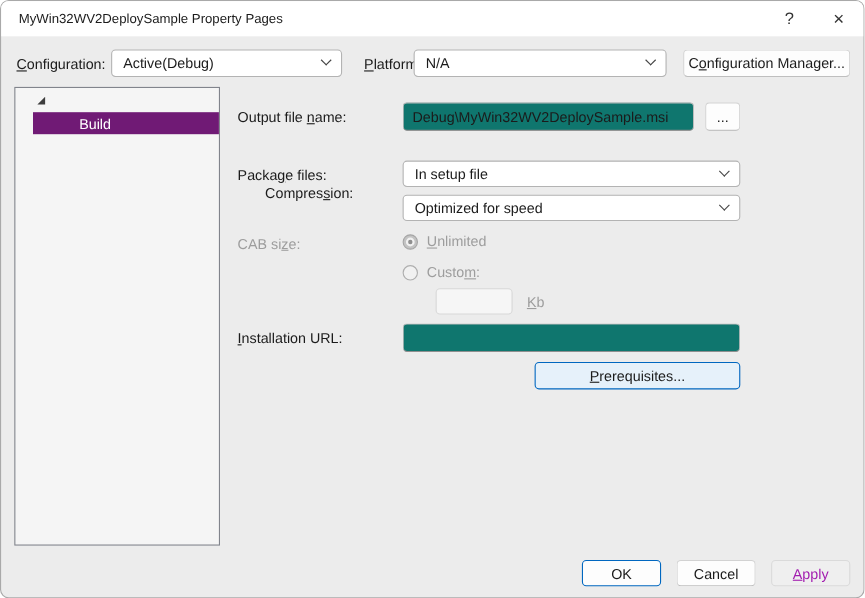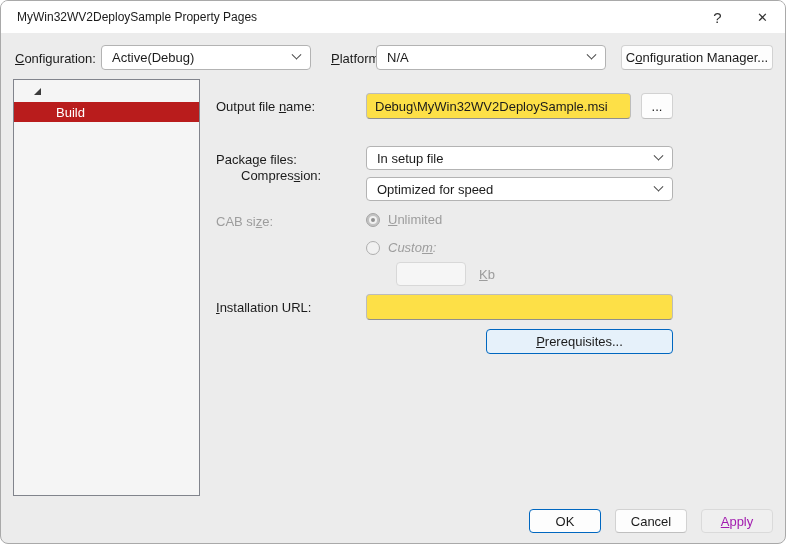--- a/index.html
+++ b/index.html
@@ -30,25 +30,25 @@
     font-size:13px;color:#1b1b1b;padding:1px;}
   .btn.default{border:1.6px solid #0067c0;}
   .btn.accent-soft{background:#e6f1fa;border:1px solid #0067c0;}
   .btn.disabled{background:#efefef;border:1px solid #dadada;color:#a21caf;}
   
   .tree{left:12px;top:78px;width:187px;height:417px;background:#f5f5f5;border:1px solid #81848c;
     padding-top:2px;}
   .tree-item{height:20px;display:flex;align-items:center;}
   .tree-item.root{padding-left:20px;}
   .tree-item.child{padding-left:42px;}
-  .tree-item.selected{background:#b91c1c;color:#ffffff;}
+  .tree-item.selected{background:#701a75;color:#ffffff;margin-left:16px;}
   .tri{width:0;height:0;border-left:7px solid transparent;border-bottom:7px solid #3c3c3c;
     margin-right:7px;transform:translateY(-1px);}
   
-  .tfield{background:#fde047;border:1px solid #bcbcbc;border-bottom-color:#8f8f8f;border-radius:4px;
+  .tfield{background:#0f766e;border:1px solid #bcbcbc;border-bottom-color:#8f8f8f;border-radius:4px;
     padding:0 8px;font-family:"Liberation Sans",sans-serif;font-size:13px;color:#1b1b1b;}
   .tfield:disabled{background:#f6f6f6;border:1px solid #d8d8d8;}
   .gray{color:#9d9d9d;}
   .radio-row{display:flex;align-items:center;gap:8px;color:#9d9d9d;}
   .radio{width:14px;height:14px;border-radius:50%;border:1px solid #aeaeae;background:#f1f1f1;
     position:relative;}
   .radio.checked{background:#c3c3c3;border-color:#a5a5a5;}
   .radio.checked::after{content:"";position:absolute;inset:2px;border-radius:50%;background:#8f8f8f;
     border:2px solid #f1f1f1;}
   u{text-decoration:underline;}
@@ -108,21 +108,21 @@
   <div class="abs combo" style="left:365px;top:176px;width:307px;height:24px;">
     <span>Optimized for speed</span>
     <span class="chev"></span>
   </div>
 
   <span class="abs label gray" style="left:215px;top:213px;">CAB si<u>z</u>e:</span>
   <div class="abs radio-row" style="left:365px;top:211px;">
     <span class="radio checked"></span>
     <span><u>U</u>nlimited</span>
   </div>
-  <div class="abs radio-row" style="left:365px;top:239px;font-style:italic;">
+  <div class="abs radio-row" style="left:365px;top:239px;">
     <span class="radio"></span>
     <span>Custo<u>m</u>:</span>
   </div>
   <input class="abs tfield" style="left: 395px; top: 261px; width: 70px; height: 24px;" type="text" disabled="" value="">
   <span class="abs label gray" style="left:478px;top:266px;"><u>K</u>b</span>
 
   <span class="abs label" style="left:215px;top:299px;"><u>I</u>nstallation URL:</span>
   <input class="abs tfield" style="left: 365px; top: 293px; width: 307px; height: 26px;" type="text" value="">
 
   <button class="abs btn accent-soft" style="left:485px;top:328px;width:187px;height:25px;">

